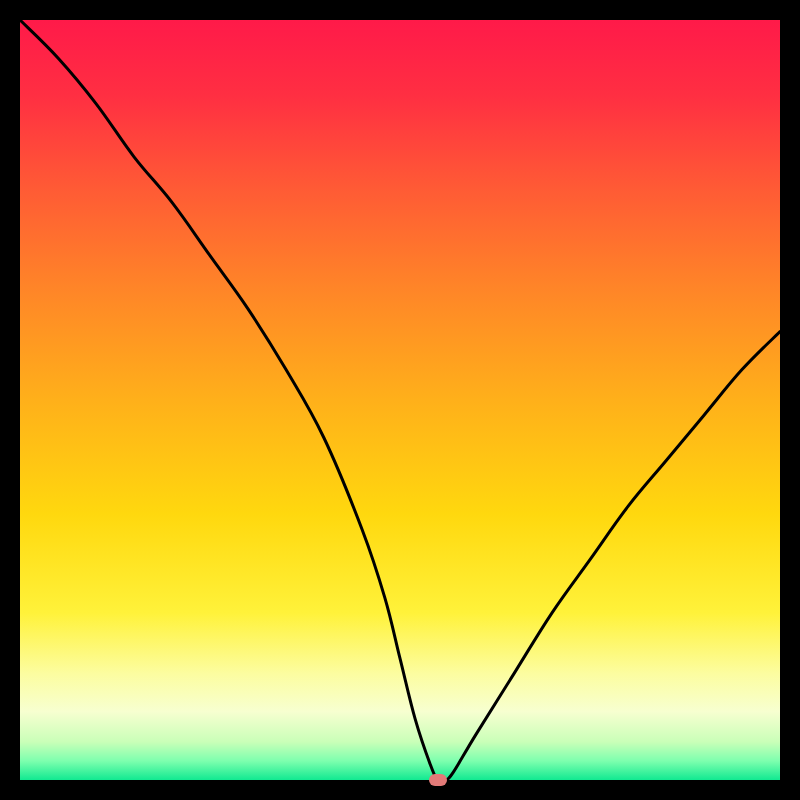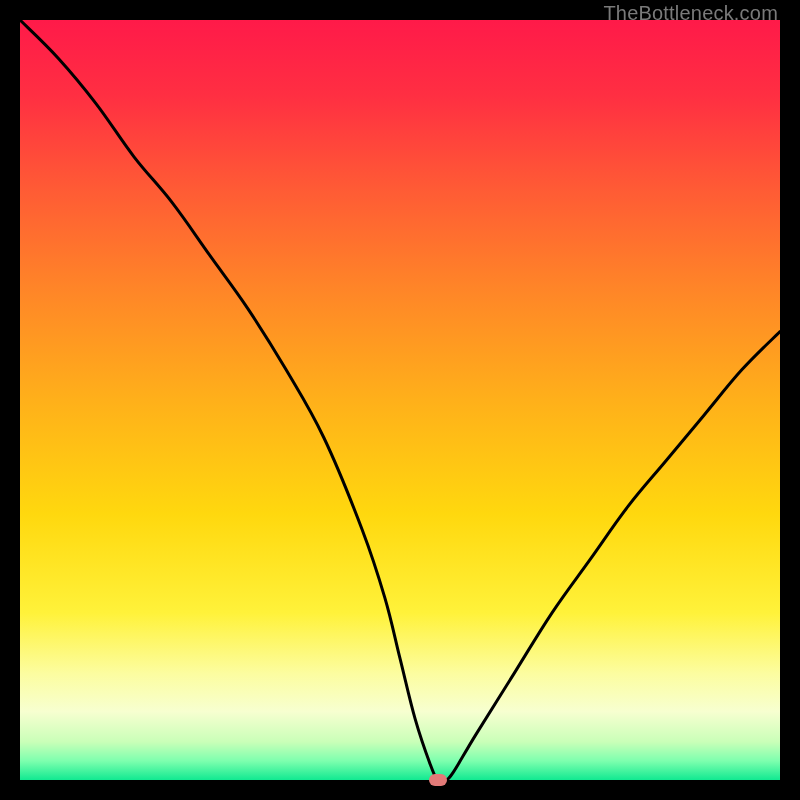--- a/index.html
+++ b/index.html
@@ -83,15 +83,14 @@
     </svg>
 
     <svg class="curve-svg" viewBox="0 0 760 760" preserveAspectRatio="none">
       <path id="curve-path" d="M 0 0 C 6.84 6.84, 24.32 22.951999999999998, 38 38 C 51.68 53.048, 62.32 65.816, 76 83.60000000000002 C 89.68 101.38400000000004, 100.32 119.01600000000008, 114 136.80000000000007 C 127.68 154.58400000000006, 138.32 164.61599999999999, 152 182.39999999999998 C 165.68 200.18399999999997, 176.32 216.448, 190 235.60000000000002 C 203.68 254.75200000000004, 214.32 268.28000000000003, 228 288.8 C 241.68 309.32, 252.32 326.344, 266 349.59999999999997 C 279.68 372.85599999999994, 290.32 389.272, 304 418 C 317.68 446.728, 331.056 480.472, 342 509.2 C 352.944 537.928, 357.96000000000004 554.344, 364.8 577.6 C 371.64 600.856, 374.528 616.512, 380 638.4 C 385.472 660.288, 389.728 680.048, 395.2 699.2 C 400.67199999999997 718.3520000000001, 406.29600000000005 733.856, 410.40000000000003 744.8 C 414.504 755.7439999999999, 415.26400000000007 757.264, 418.00000000000006 760 C 420.73600000000005 762.736, 422.86400000000003 761.368, 425.6 760 C 428.336 758.632, 427.728 760.608, 433.2 752.4 C 438.67199999999997 744.192, 445.056 732.184, 456 714.4 C 466.944 696.616, 480.32 675.488, 494 653.6 C 507.68 631.712, 518.32 613.3199999999999, 532 592.8 C 545.68 572.28, 556.32 558.752, 570 539.6 C 583.68 520.4480000000001, 594.32 504.184, 608 486.40000000000003 C 621.68 468.61600000000004, 632.32 457.216, 646 440.8 C 659.68 424.384, 670.32 411.616, 684 395.2 C 697.68 378.784, 708.32 364.64799999999997, 722 349.59999999999997 C 735.68 334.55199999999996, 753.16 318.44, 760 311.6" fill="none" stroke="#000000" stroke-width="3" stroke-linecap="round" stroke-linejoin="round"></path>
     </svg>
 
     <div id="marker" class="marker" style="left: 409px; top: 754px; background: rgb(226, 122, 120);"></div>
 
   </div>
 
-  <div class="watermark">TheBottleneck.com</div>
 
 </div>
 
 </body></html>

